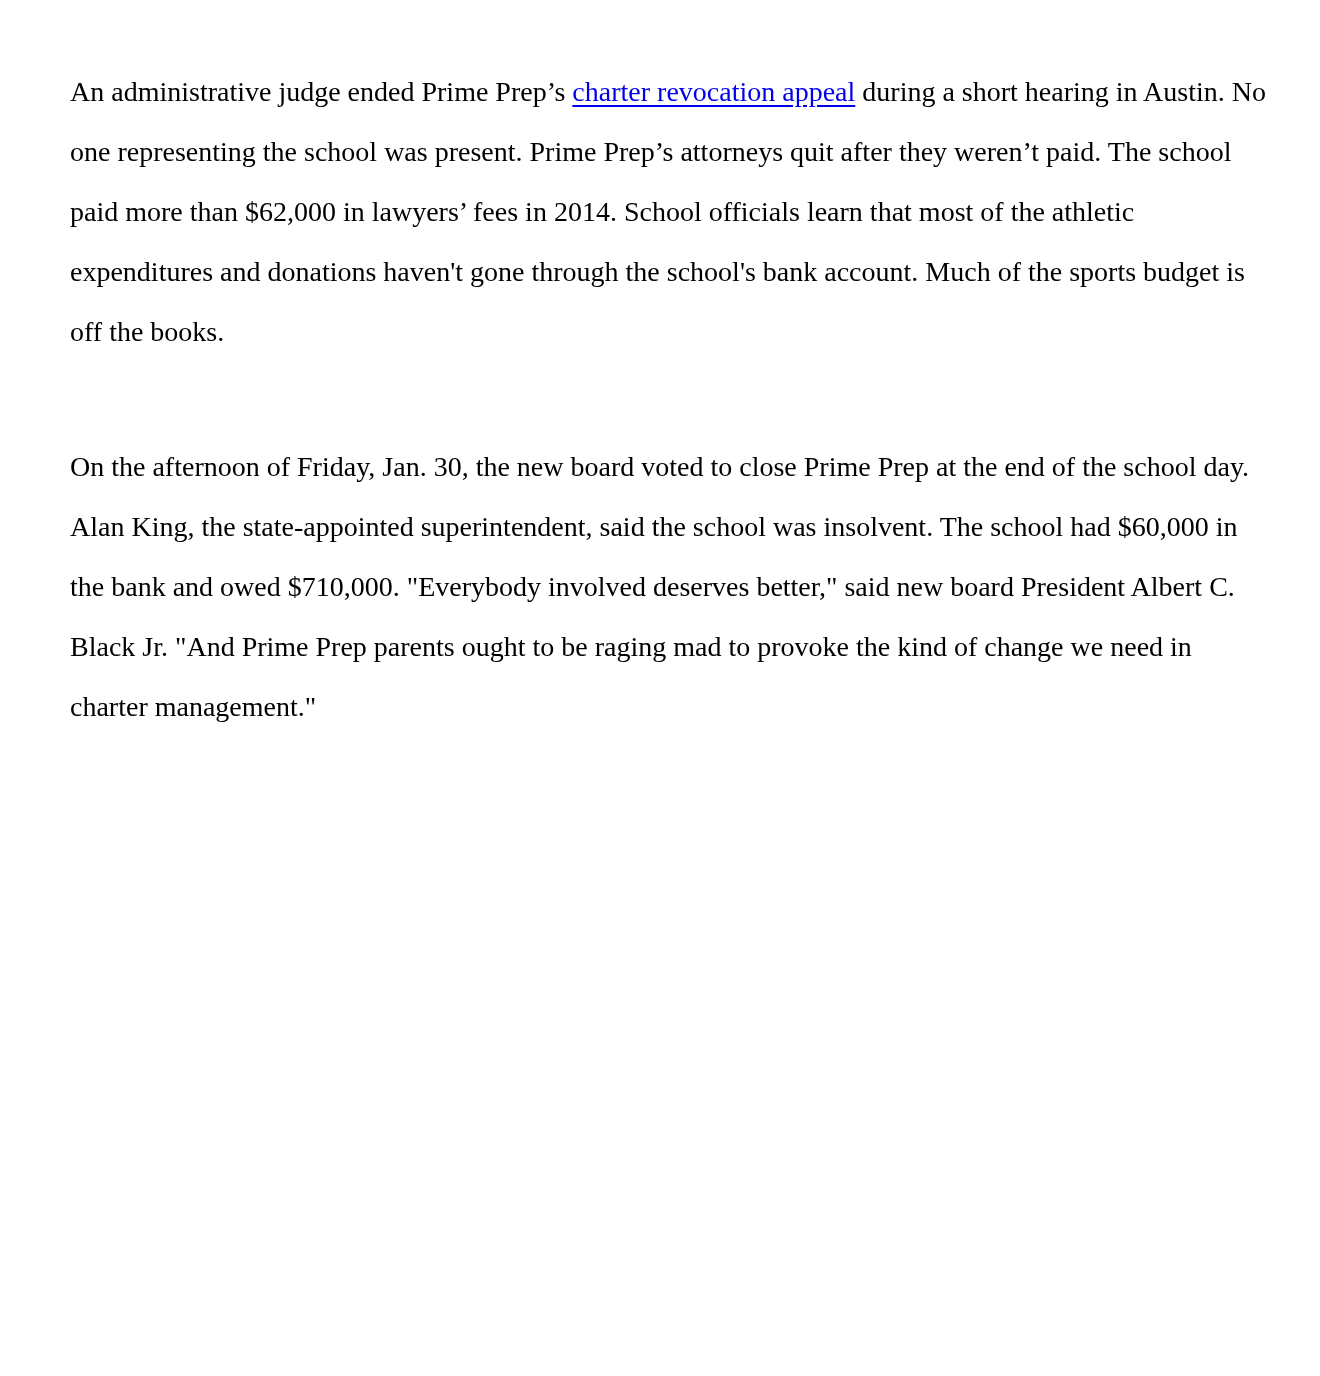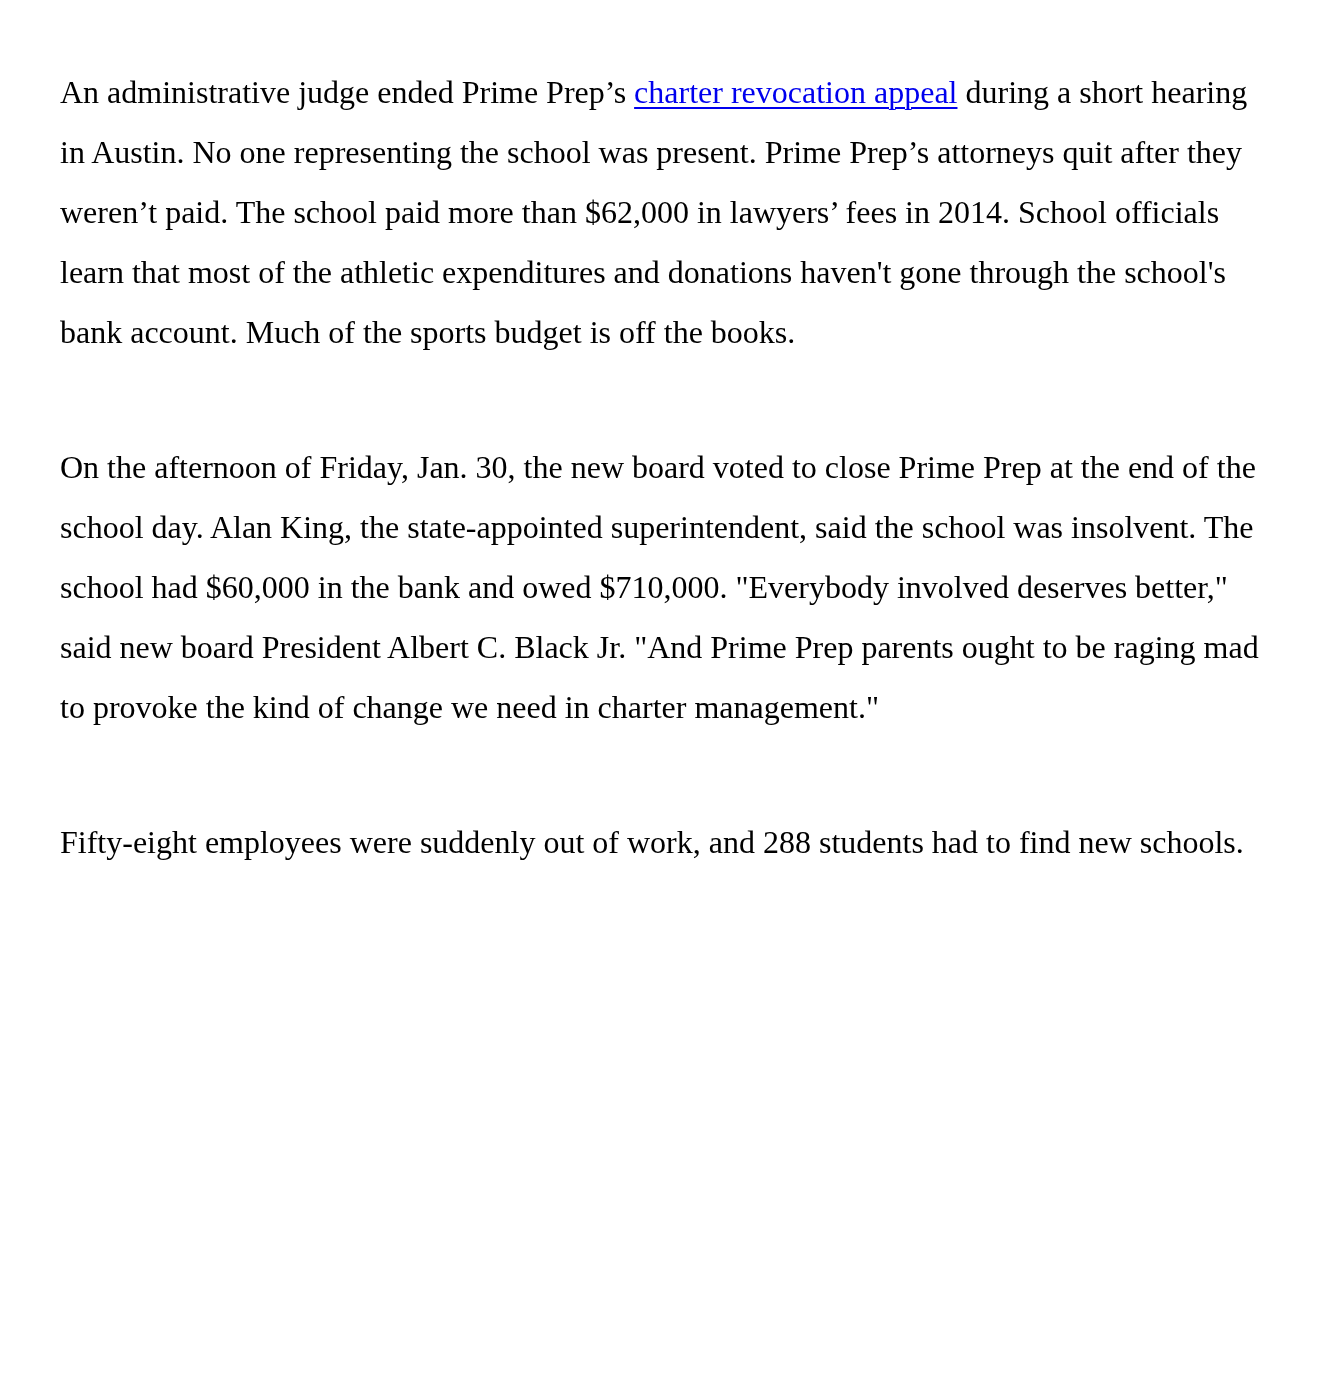--- a/index.html
+++ b/index.html
@@ -7,39 +7,38 @@
       padding: 0;
       background: #ffffff;
     }
     body {
       width: 1320px;
       height: 1376px;
       overflow: hidden;
     }
     .article {
       position: absolute;
-      left: 60px;
+      left: 70px;
       top: 62px;
       width: 1200px;
       font-family: "Liberation Serif", "DejaVu Serif", serif;
-      font-size: 32px;
+      font-size: 28px;
       line-height: 60px;
       color: #000000;
     }
     .article p {
       margin: 0 0 75px 0;
       padding: 0;
     }
     .article a {
       color: #0000ee;
       text-decoration: underline;
       text-decoration-thickness: 2px;
       text-underline-offset: 4px;
     }
   </style>
 </head>
 <body>
 
 <div class="article">
   <p><span>An administrative judge ended Prime Prep’s </span><a href="#">charter revocation appeal</a><span> during a short hearing in Austin. No one representing the school was present. Prime Prep’s attorneys quit after they weren’t paid. The school paid more than $62,000 in lawyers’ fees in 2014. School officials learn that most of the athletic expenditures and donations haven't gone through the school's bank account. Much of the sports budget is off the books.</span></p>
   <p>On the afternoon of Friday, Jan. 30, the new board voted to close Prime Prep at the end of the school day. Alan King, the state-appointed superintendent, said the school was insolvent. The school had $60,000 in the bank and owed $710,000. "Everybody involved deserves better," said new board President Albert C. Black Jr. "And Prime Prep parents ought to be raging mad to provoke the kind of change we need in charter management."</p>
-  <p>Fifty-eight employees were suddenly out of work, and 288 students had to find new schools.</p>
 </div>
 
 </body></html>

